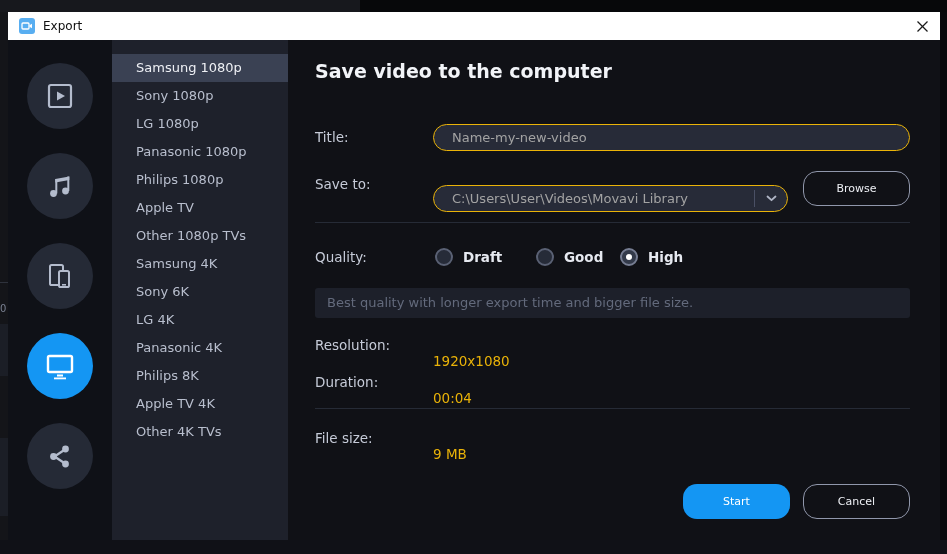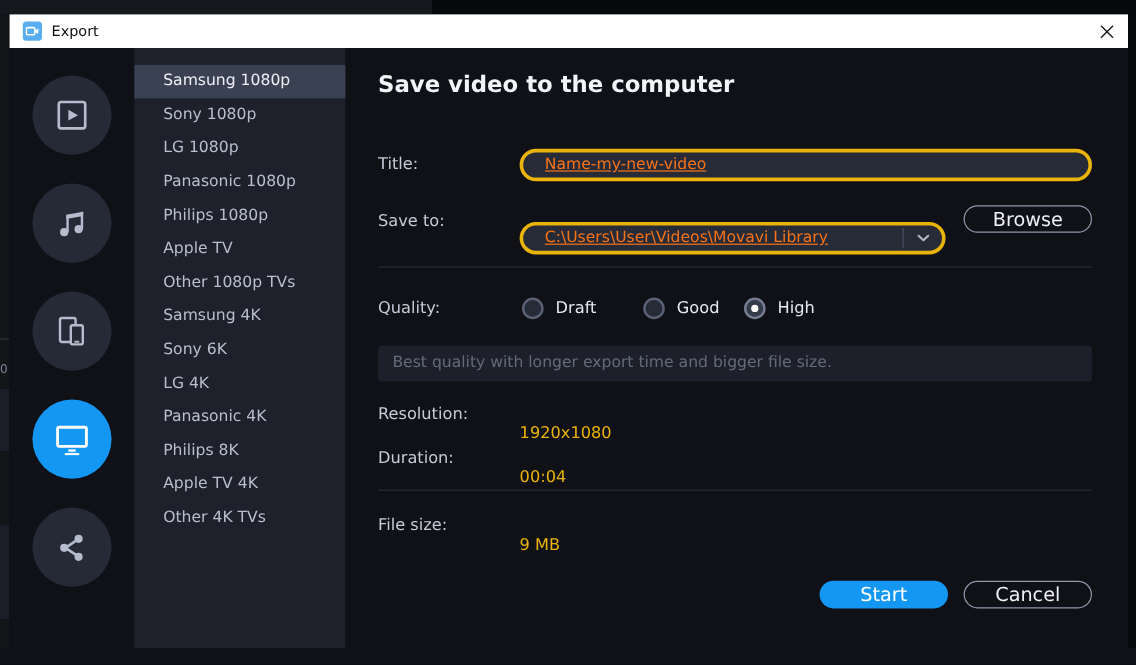--- a/index.html
+++ b/index.html
@@ -43,40 +43,40 @@
 
   .presets{width:176px;background:#1e212b;padding-top:14px;box-sizing:border-box;}
   .preset-item{height:28px;line-height:28px;padding-left:24px;font-size:13px;
     color:#b9bfce;white-space:nowrap;cursor:default;}
   .preset-item.selected{background:var(--selection,#3a4153);color:#eef0f5;}
 
   .main{position:relative;flex:1;background:#101116;font-size:13.5px;color:#c6cbd8;}
   .heading{position:absolute;left:27px;top:20px;font-size:19px;font-weight:bold;color:#f2f4f8;}
 
   .field-label{position:absolute;left:27px;line-height:27px;}
-  .pill{box-sizing:border-box;height:27px;border:3px solid #eab308;border-radius:14px;
-    background:#272b38;color:#f97316;font-size:13px;text-decoration:underline;}
+  .pill{box-sizing:border-box;height:27px;border:1px solid #eab308;border-radius:14px;
+    background:#272b38;color:#a3a3a3;font-size:13px;}
   .title-input{position:absolute;left:145px;top:84px;width:477px;padding:0 18px;
     font-family:"DejaVu Sans","Liberation Sans",sans-serif;outline:none;}
   .combo{position:absolute;left:145px;top:145px;width:355px;display:flex;align-items:center;}
   .combo-value{flex:1;padding-left:18px;line-height:25px;white-space:nowrap;overflow:hidden;}
   .combo-divider{width:1px;height:17px;background:#4a5065;}
   .combo-arrow{width:32px;display:flex;align-items:center;justify-content:center;}
-  .btn{box-sizing:border-box;height:23px;border-radius:14px;font-size:16px;
+  .btn{box-sizing:border-box;height:35px;border-radius:14px;font-size:11px;
     display:flex;align-items:center;justify-content:center;cursor:default;}
   .btn-outline{border:1px solid #9097ab;background:transparent;color:#eef0f5;}
   .btn-primary{border:none;background:var(--accent,#1496f3);color:#ffffff;}
   .browse-btn{position:absolute;left:515px;top:131px;width:107px;}
 
   .divider{position:absolute;left:27px;width:595px;height:1px;background:#262b36;}
   .divider-1{top:182px;}
   .divider-2{top:368px;}
 
   .quality-label{top:208px;line-height:18px;}
-  .radio-option{position:absolute;top:208px;display:flex;align-items:center;height:18px;}
+  .radio-option{position:absolute;top:208px;display:flex;align-items:center;height:18px;font-weight:bold;}
   .radio-opt-0{left:147px;} .radio-opt-1{left:248px;} .radio-opt-2{left:332px;}
   .radio{box-sizing:border-box;width:18px;height:18px;border-radius:50%;
     border:2px solid #5a6174;background:#262b38;margin-right:10px;position:relative;}
   .radio.checked{border-color:#767d92;background:#333a4a;}
   .radio.checked::after{content:"";position:absolute;left:4px;top:4px;width:6px;height:6px;
     border-radius:50%;background:#ffffff;}
   .radio-label{color:#e6e9f0;}
 
   .hint-box{position:absolute;left:27px;top:248px;width:595px;height:30px;border-radius:3px;
     background:#1d202a;color:#636a7c;font-size:13px;line-height:30px;padding-left:12px;

